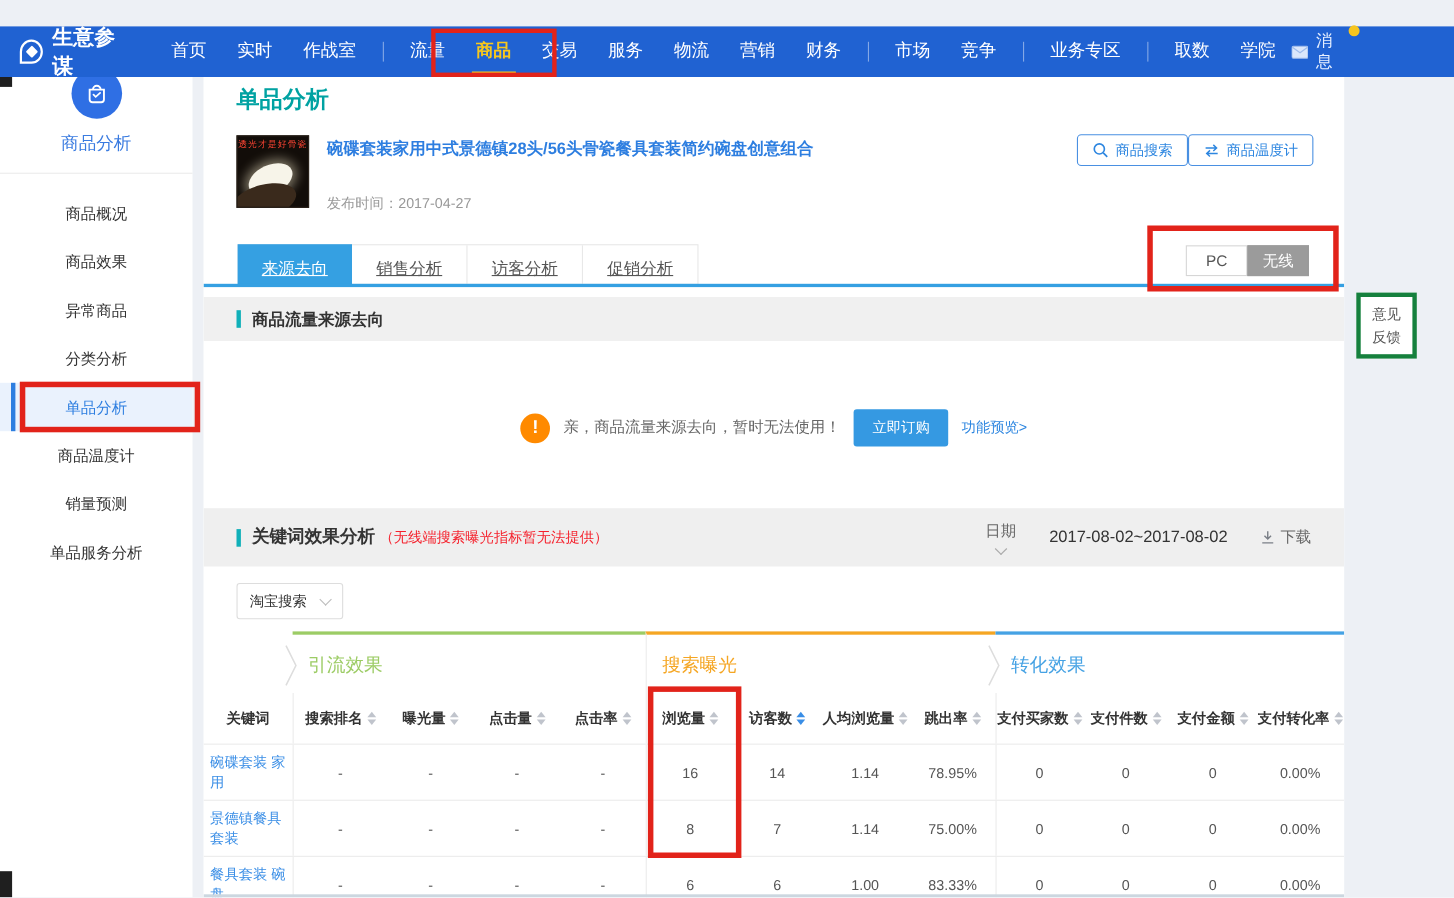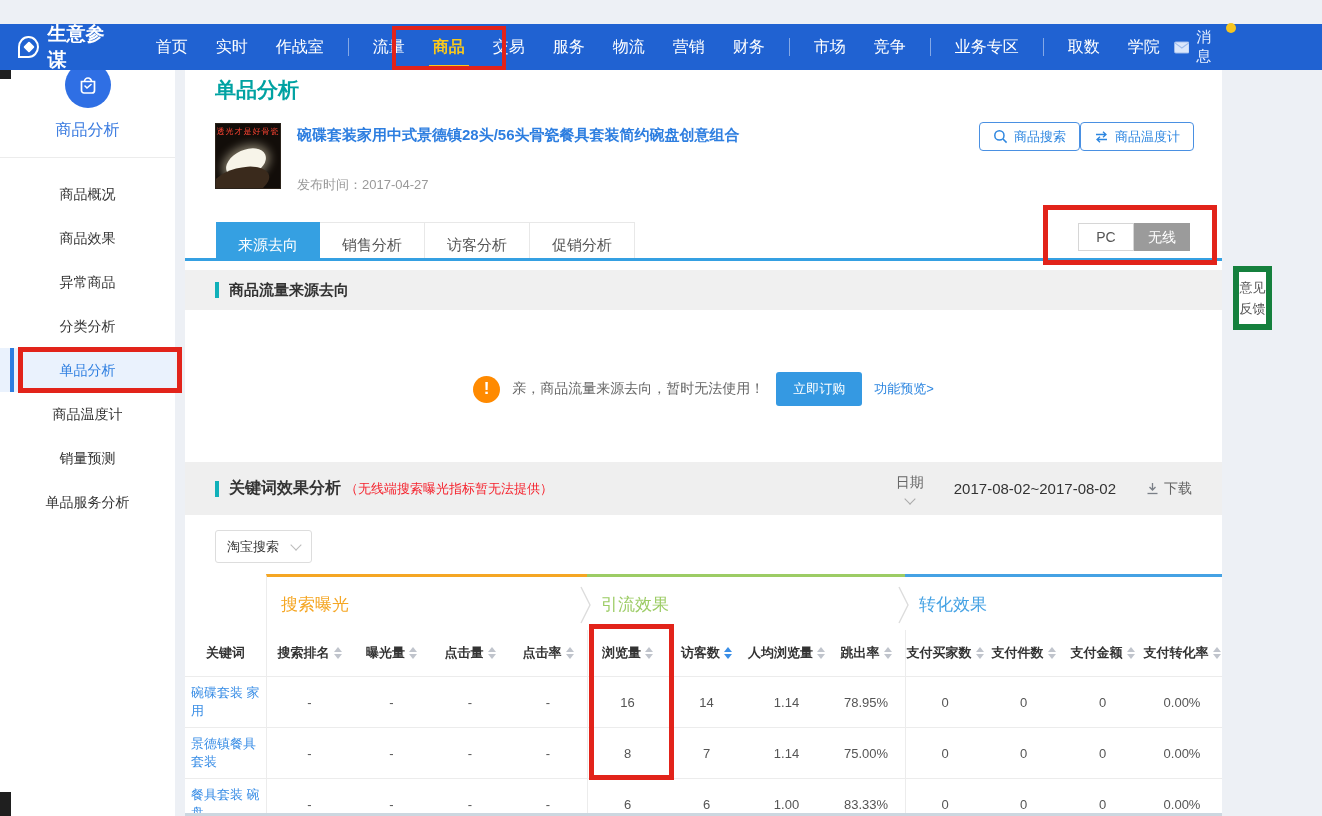--- a/index.html
+++ b/index.html
@@ -60,21 +60,21 @@
          color:#2d7ee0; cursor:pointer; }
   .prod-publish { position:absolute; left:112px; top:130px; font-size:13px; color:#999; }
 
   .actions { position:absolute; right:28px; top:76px; display:flex; }
   .act-btn { height:29px; border:1px solid #4a90e2; border-radius:4px; background:#fff; color:#2d86e0;
          font-size:13px; display:flex; align-items:center; gap:6px; padding:0 13px; cursor:pointer;
          font-family:inherit; }
 
   .tabstrip { position:absolute; left:31px; top:176px; display:flex; height:37px; background:#fff;
          border:1px solid #e8e8e8; }
-  .tab { padding:4px 22px; line-height:35px; font-size:15px; color:#555; border-right:1px solid #e8e8e8; cursor:pointer; }
+  .tab { padding:4px 22px; line-height:35px; font-size:15px; color:#555; border-right:1px solid #e8e8e8; cursor:pointer;text-decoration:underline; }
   .tab:last-child { border-right:none; }
   .tab.active { background:#35a0e2; color:#fff; margin:-1px 0 -1px -1px; line-height:37px; border-right:none; }
   .tab-underline { position:absolute; left:0; top:212px; width:100%; height:3px; background:#35a0e2; }
 
   .toggle { position:absolute; left:893px; top:177px; display:flex; height:28px; font-size:14px; }
   .opt { width:56px; text-align:center; line-height:26px; cursor:pointer; }
   .opt.pc { background:#fff; border:1px solid #d6d6d6; color:#555; }
   .opt.wireless { background:#9b9b9b; border:1px solid #9b9b9b; color:#fff; }
 
   .band1 { position:absolute; left:0; top:224px; width:100%; height:40px; background:#f0f0f0;
@@ -124,21 +124,21 @@
   .sort { display:inline-flex; flex-direction:column; gap:2px; margin-left:4px; }
   .sort i { width:0; height:0; border-left:4px solid transparent; border-right:4px solid transparent; display:block; }
   .sort .up { border-bottom:5px solid #c0c4cc; }
   .sort .dn { border-top:5px solid #c0c4cc; }
   .sorted .up { border-bottom-color:#3a8ee6; }
   .sorted .dn { border-top-color:#3a8ee6; }
 
   .bottom-line { position:absolute; left:0; bottom:0; width:100%; height:3px; background:#ccd7e0; z-index:8; }
 
   
-  .feedback { position:absolute; left:1233px; top:266px; width:39px; background:#fff; border:6px solid #15803d;
+  .feedback { position:absolute; left:1233px; top:266px; width:55px; background:#fff; border:4px solid #15803d;
          text-align:center; font-size:13px; color:#555; padding:5px 0; line-height:21px; cursor:pointer; z-index:10; }
 </style>
 </head>
 <body>
 
 <div id="app">
 
   <div class="nav">
     <div class="brand">
       <span class="brand-icon"></span>
@@ -275,24 +275,24 @@
     </div>
 
     <div class="src-select">
       <span>淘宝搜索</span>
       <span class="caret"></span>
     </div>
 
     <div class="ktable">
       <div class="grow">
           <div class="gcell"></div>
-          <div class="gcell g1">搜索曝光</div>
           <div class="gcell g2">引流效果<svg width="16" height="44" class="gchev">
               <polyline points="2,4 11,22 2,40" stroke="#ddd" stroke-width="1.4" fill="none"></polyline>
             </svg></div>
+          <div class="gcell g1">搜索曝光</div>
           <div class="gcell g3">转化效果<svg width="16" height="44" class="gchev">
               <polyline points="2,4 11,22 2,40" stroke="#ddd" stroke-width="1.4" fill="none"></polyline>
             </svg></div>
         </div>
       <div class="hrow">
           <div class="hcell">关键词</div>
           <div class="hcell vb">搜索排名<span class="sort">
               <i class="up"></i>
               <i class="dn"></i>
             </span></div>

